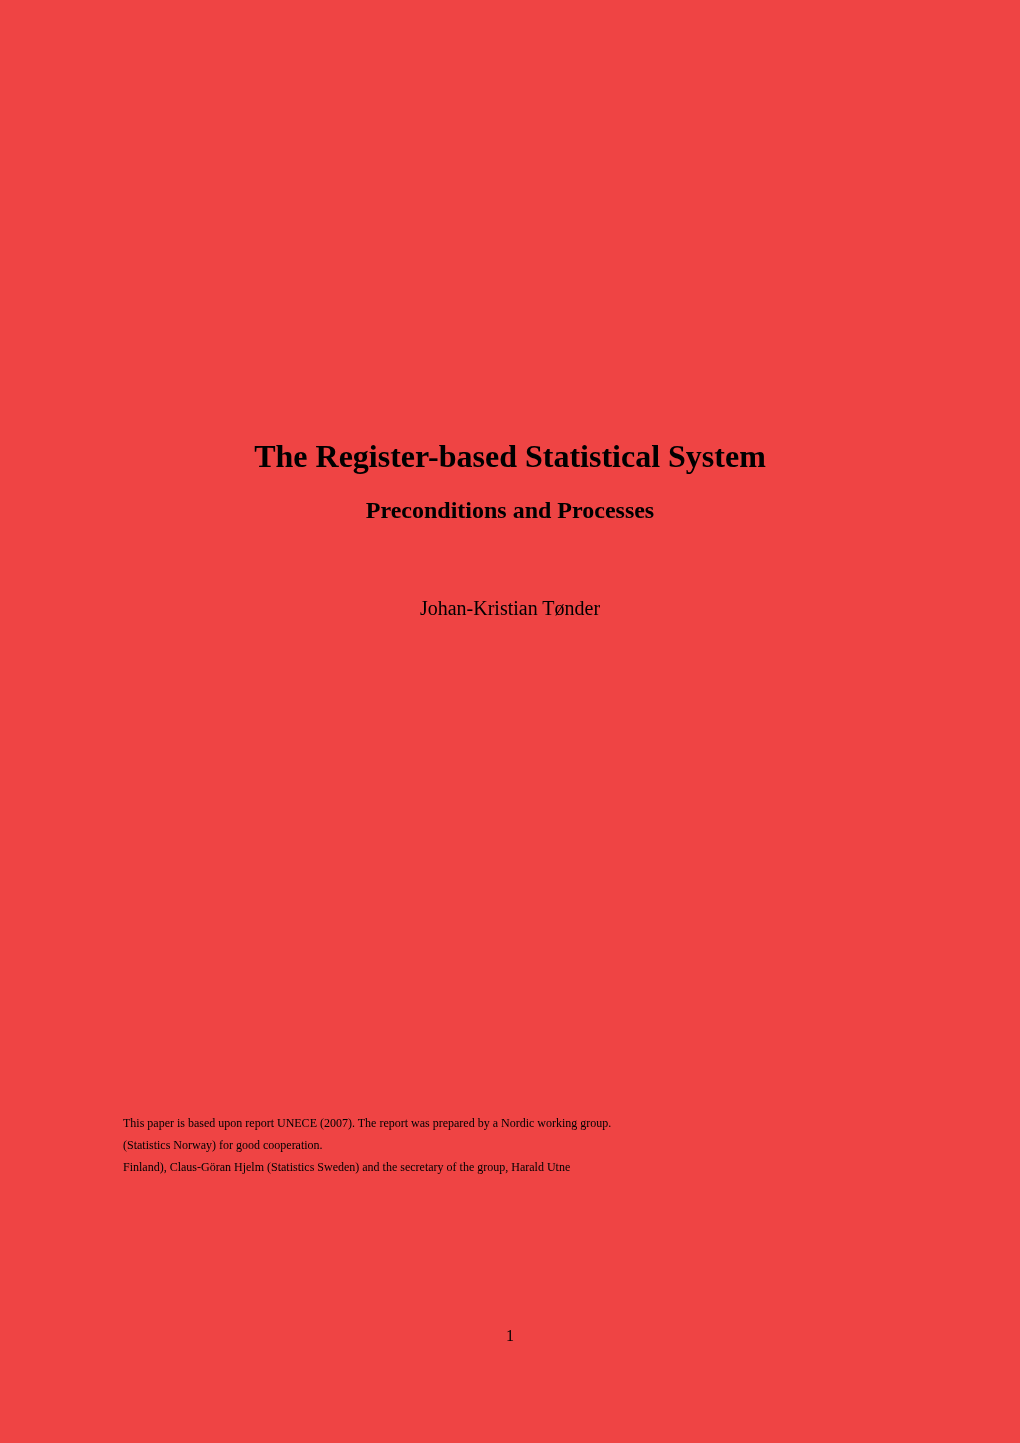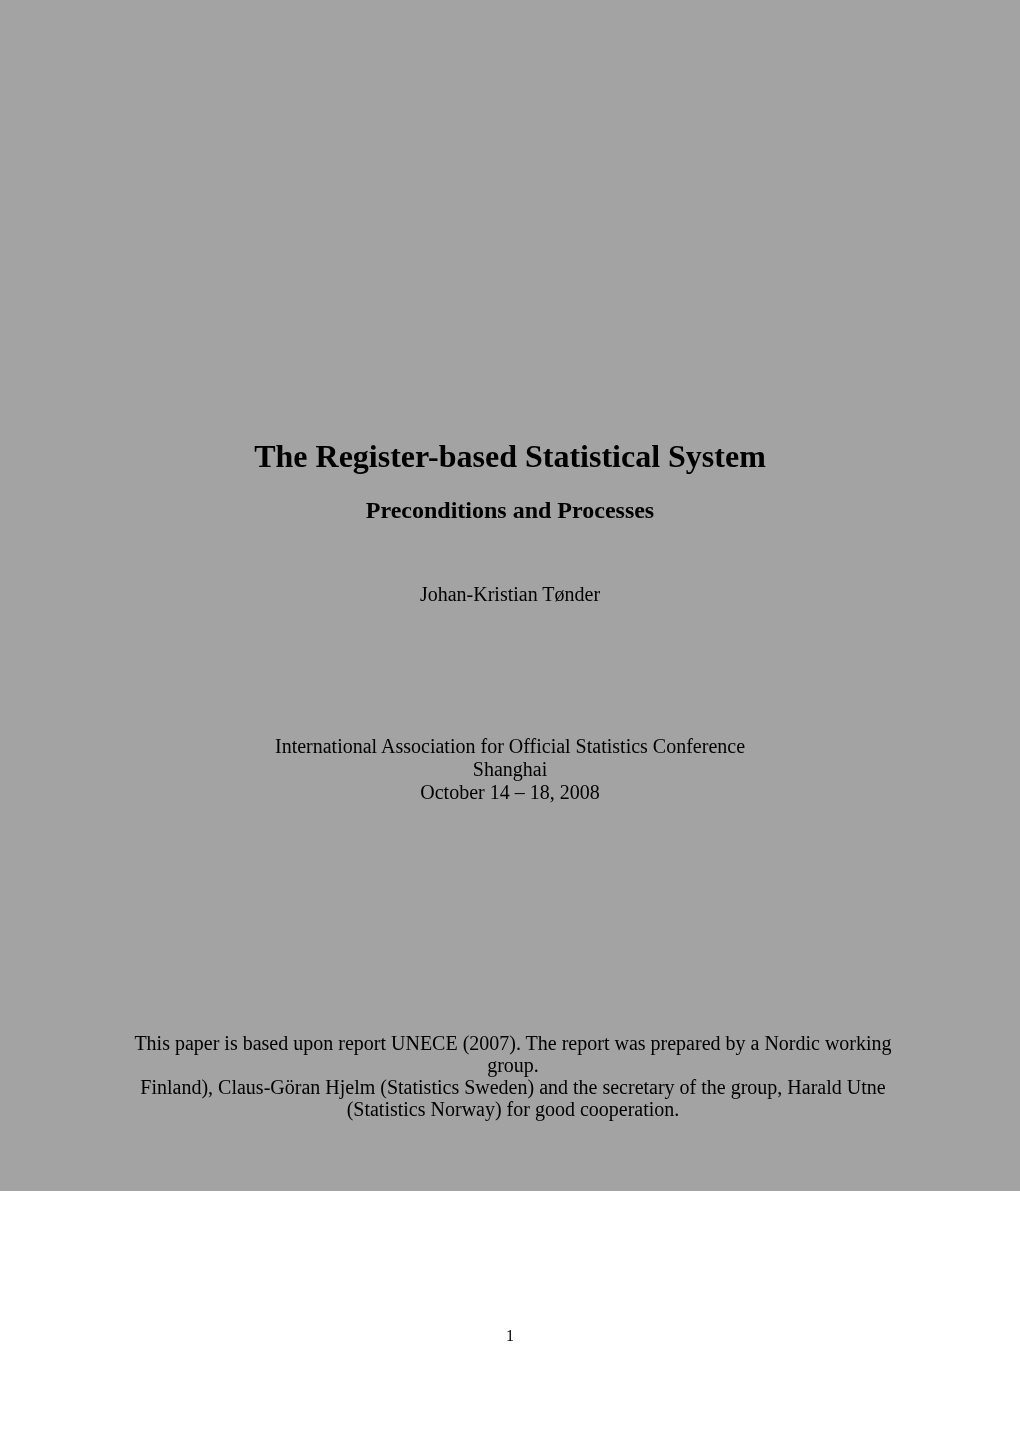--- a/index.html
+++ b/index.html
@@ -12,22 +12,22 @@
       height: 1443px;
       position: relative;
       overflow: hidden;
       font-family: "Liberation Serif", "DejaVu Serif", serif;
       color: #000000;
     }
     .page {
       position: absolute;
       left: 0; top: 0;
       width: 1020px;
-      height: 1191px;
-      background: #a3a3a3;
+      height: 1443px;
+      background: #ef4444;
     }
     .center-block {
       position: absolute;
       left: 0;
       width: 1020px;
       text-align: center;
     }
     .title {
       top: 436px;
       font-size: 32px;
@@ -35,38 +35,38 @@
       line-height: 40px;
       letter-spacing: 0px;
     }
     .subtitle {
       top: 494px;
       font-size: 24px;
       font-weight: bold;
       line-height: 32px;
     }
     .author-block {
-      top: 583px;
+      top: 597px;
       font-size: 20px;
       line-height: 23px;
     }
     .conf-block {
       top: 735px;
       font-size: 20px;
       line-height: 23px;
     }
     .line { display: block; }
     .ack {
       position: absolute;
       left: 123px;
-      top: 1032px;
+      top: 1112px;
       width: 780px;
-      font-size: 20px;
+      font-size: 12px;
       line-height: 22px;
-      text-align: center;
+      text-align: left;
     }
     .page-number {
       position: absolute;
       left: 0;
       width: 1020px;
       top: 1326px;
       text-align: center;
       font-size: 16px;
       line-height: 20px;
     }
@@ -77,27 +77,22 @@
 <div class="page">
 
   <div class="center-block title">The Register-based Statistical System</div>
 
   <div class="center-block subtitle">Preconditions and Processes</div>
 
   <div class="center-block author-block">
     <span class="line">Johan-Kristian Tønder</span>
   </div>
 
-  <div class="center-block conf-block">
-    <span class="line">International Association for Official Statistics Conference</span>
-    <span class="line">Shanghai</span>
-    <span class="line">October 14 – 18, 2008</span>
-  </div>
 
   <div class="ack">
     <span class="line">This paper is based upon report UNECE (2007). The report was prepared by a Nordic working group.</span>
+    <span class="line">(Statistics Norway) for good cooperation.</span>
     <span class="line">Finland), Claus-Göran Hjelm (Statistics Sweden) and the secretary of the group, Harald Utne</span>
-    <span class="line">(Statistics Norway) for good cooperation.</span>
   </div>
 
   <div class="page-number">1</div>
 
 </div>
 
 </body></html>

